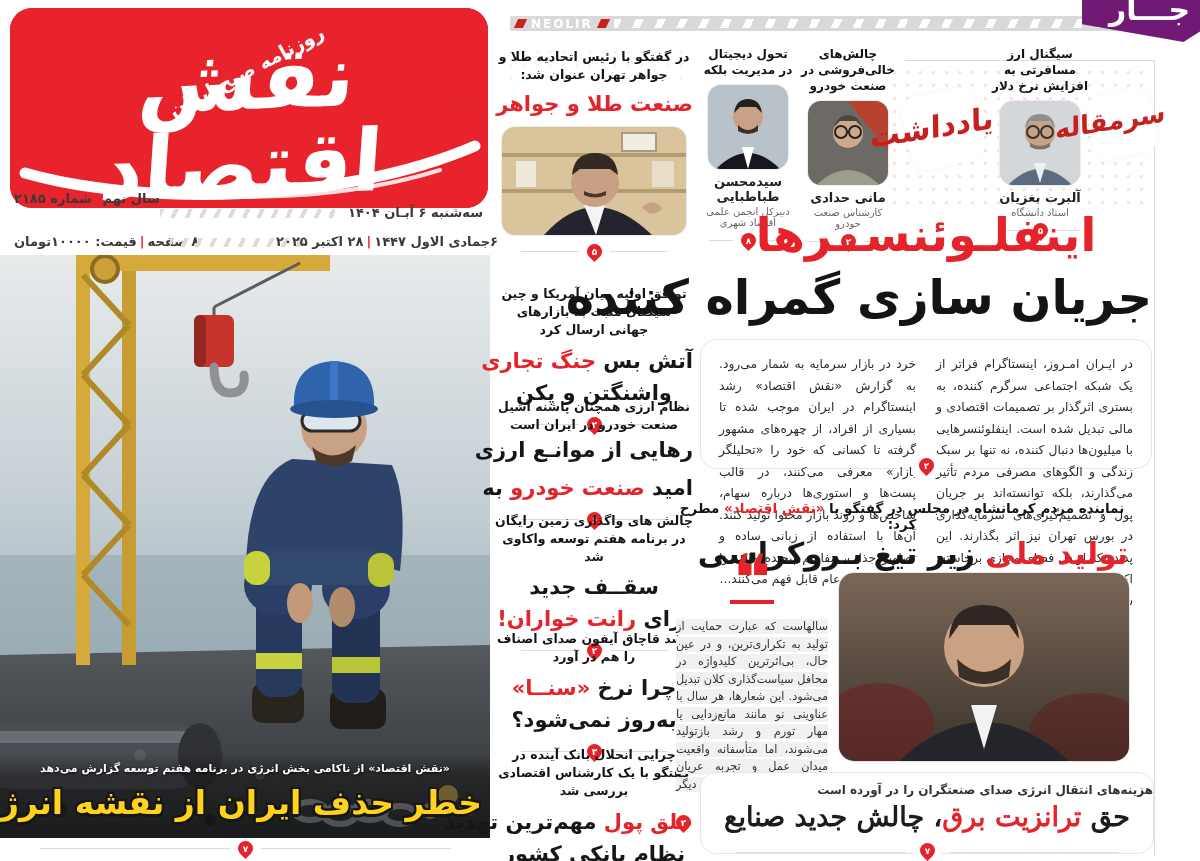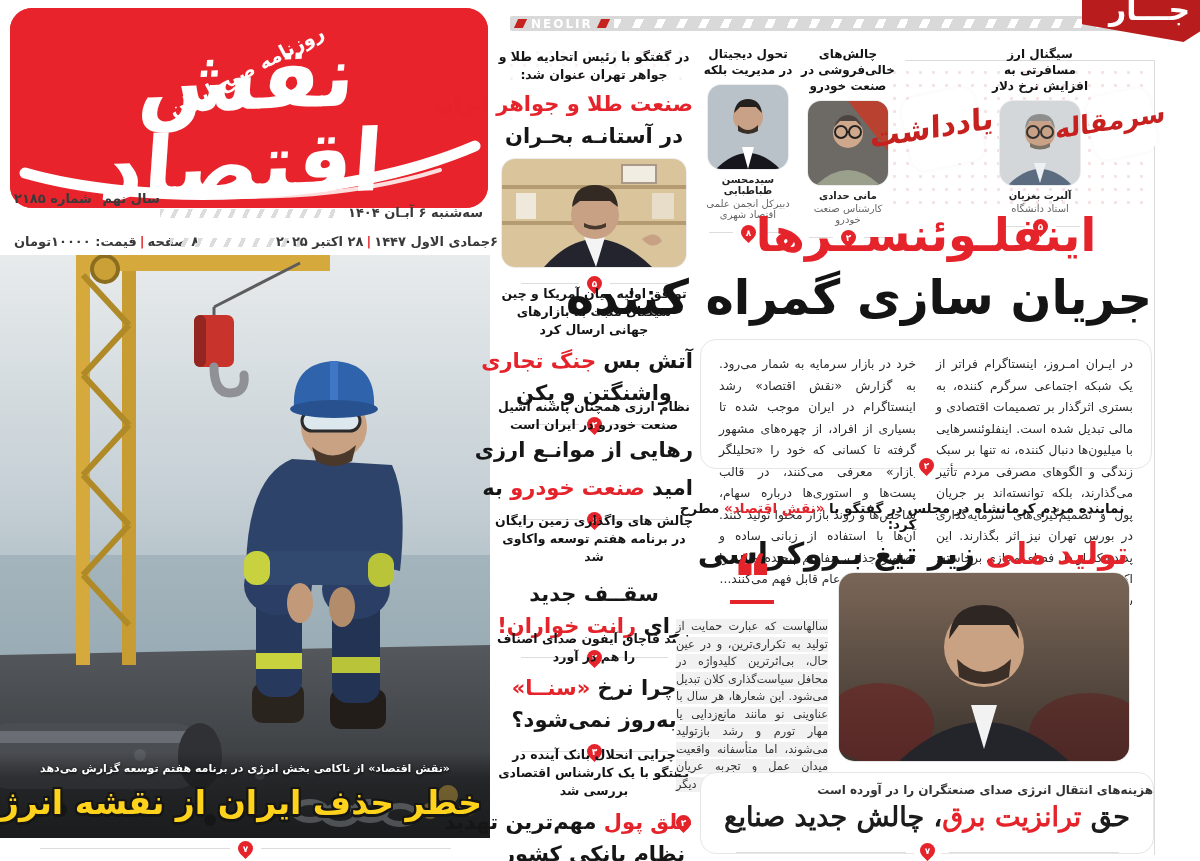--- a/index.html
+++ b/index.html
@@ -24,21 +24,21 @@
   .dash-strip{height:9px;background:repeating-linear-gradient(115deg,#dcdcdc 0 4px,transparent 4px 13px);}
   #dash1{left:160px;top:209px;width:175px;} #dash2{left:170px;top:238px;width:135px;}
 
   
   #neolir{left:510px;top:16px;width:640px;height:15px;background:#d9d9d9;border-radius:2px;
           display:flex;align-items:center;direction:ltr;padding:0 6px;gap:6px;
           -webkit-mask:none;}
   #neolir .diamonds{flex:1;height:9px;background:repeating-linear-gradient(115deg,#fff 0 7px,transparent 7px 20px);}
   #neolir .brand{color:#fff;font-size:12px;font-weight:bold;letter-spacing:2px;}
   .rdia{width:9px;height:9px;background:#c6231f;transform:skewX(-25deg);}
-  #ribbon{right:0;top:0;width:118px;height:42px;background:#b91c1c;
+  #ribbon{right:0;top:0;width:118px;height:42px;background:#701a75;
           clip-path:polygon(0 0,100% 0,100% 75%,86% 100%,0 58%);}
   #ribbon span{position:absolute;right:10px;top:-8px;color:#fff;font-size:30px;font-weight:900;}
 
   
   .hline{background:#dcdcdc;height:1px;} .vline{background:#dcdcdc;width:1px;}
   .dots{background-image:radial-gradient(#eccaca 1.4px,transparent 1.5px);background-size:13px 13px;opacity:.55;}
 
   
   .pin{display:inline-block;width:15px;height:15px;background:#e4232b;border-radius:50% 50% 50% 0;
        transform:rotate(-45deg);position:relative;flex:none;}
@@ -48,21 +48,21 @@
   .pin-row .line{height:1px;background:#ddd;flex:0 0 58px;}
 
   
   .kicker{font-size:12.5px;font-weight:bold;color:#141414;text-align:center;line-height:18px;}
   .mid-h{font-size:21px;font-weight:900;color:#161616;text-align:center;line-height:32px;white-space:nowrap;}
   .portrait{border:1px solid #ececec;border-radius:14px;overflow:hidden;background:#eee;}
 
   
   .profile{width:96px;text-align:center;}
   .profile .kicker{font-size:12px;line-height:16px;}
-  .pname{font-size:10px;font-weight:bold;color:#222;margin-top:4px;text-align:center;}
+  .pname{font-size:13px;font-weight:bold;color:#222;margin-top:4px;text-align:center;}
   .prole{font-size:10px;color:#666;margin-top:2px;}
   .sec-label{color:#c6201f;font-size:30px;font-weight:900;transform:rotate(-9deg) skewX(-8deg);
              text-align:center;}
   .sec-card{background:#fff;border-radius:14px;transform:rotate(-12deg);box-shadow:0 0 6px rgba(0,0,0,.04);}
 
   
   #lead-kicker{font-size:15px;font-weight:bold;color:#1a1a1a;text-align:center;}
   #lead-kicker .line{position:absolute;left:0;top:10px;width:58px;height:1px;background:#cfcfcf;}
   #lead-h1{font-size:48px;font-weight:900;color:#141414;text-align:center;line-height:1.1;white-space:nowrap;}
   #lead-h2{font-size:46px;font-weight:900;color:#e4232b;text-align:center;line-height:1.1;white-space:nowrap;}
@@ -224,21 +224,20 @@
         <b>۷</b>
       </span>
     <span class="line" style="flex:0 0 190px;"></span>
   </div>
 
   <div class="abs" style="left:495px;top:46px;width:198px;height:815px;">
 
     <div class="abs" style="left:0;top:2px;width:198px;">
       <div class="kicker">در گفتگو با رئیس اتحادیه طلا و جواهر تهران عنوان شد:</div>
       <div class="mid-h" style="margin-top:4px;"><span class="red">صنعت طلا و جواهر ایران</span></div>
-      <div class="mid-h"><span>در آستانـه بحـران</span></div>
       <div class="portrait" style="width:184px;height:108px;margin:6px auto 0;">
         <svg width="184" height="108" viewBox="0 0 184 108">
           <rect width="184" height="108" fill="#d9c49c"></rect>
           <rect y="26" width="184" height="4" fill="#b59b72"></rect>
             <rect y="62" width="184" height="4" fill="#b59b72"></rect>
           <rect x="120" y="6" width="34" height="18" fill="#f2ede2" stroke="#a98" stroke-width="2"></rect>
           <rect x="14" y="34" width="20" height="26" fill="#efe9db"></rect>
             <rect x="150" y="34" width="22" height="26" fill="#e7ddc8"></rect>
           <path d="M42,108 Q92,52 150,108 Z" fill="#23242e"></path>
           <path d="M82,78 L103,78 L94,108 Z" fill="#f4f4f4"></path>
@@ -278,21 +277,21 @@
           <span class="line"></span>
         <span class="pin">
             <b>۶</b>
           </span>
       <span class="line"></span>
         </div>
     </div>
 
     <div class="abs" style="left:0;top:466px;width:198px;">
       <div class="kicker">چالش های واگذاری زمین رایگان در برنامه هفتم توسعه واکاوی شد</div>
-      <div class="mid-h" style="margin-top:12px;"><span>سقــف جدید</span></div>
+      <div class="mid-h" style="margin-top:5px;"><span>سقــف جدید</span></div>
       <div class="mid-h"><span>برای </span><span class="red">رانت خواران!</span></div>
       <div class="pin-row" style="margin-top:8px;">
           <span class="line"></span>
         <span class="pin">
             <b>۲</b>
           </span>
       <span class="line"></span>
         </div>
     </div>
 

